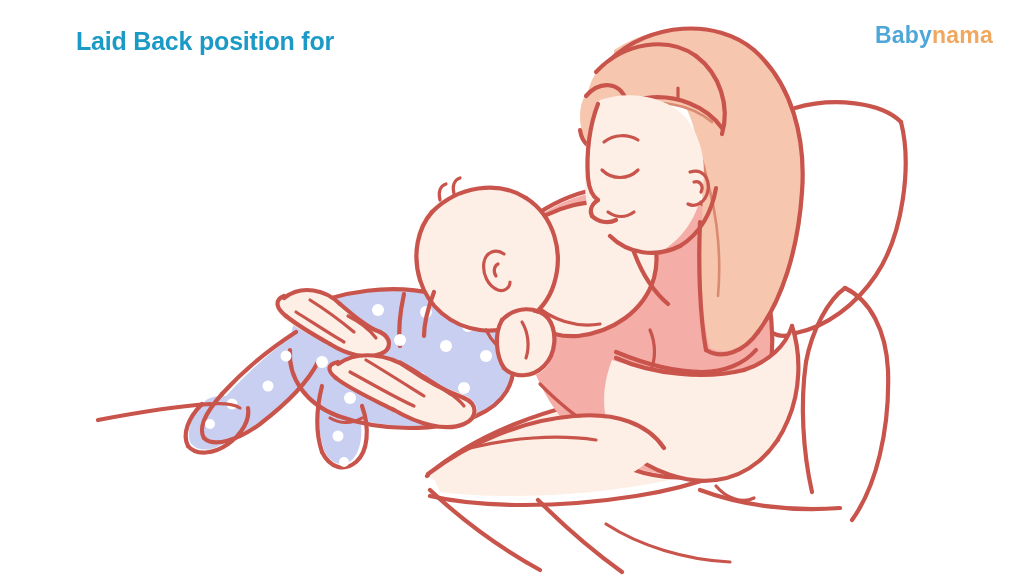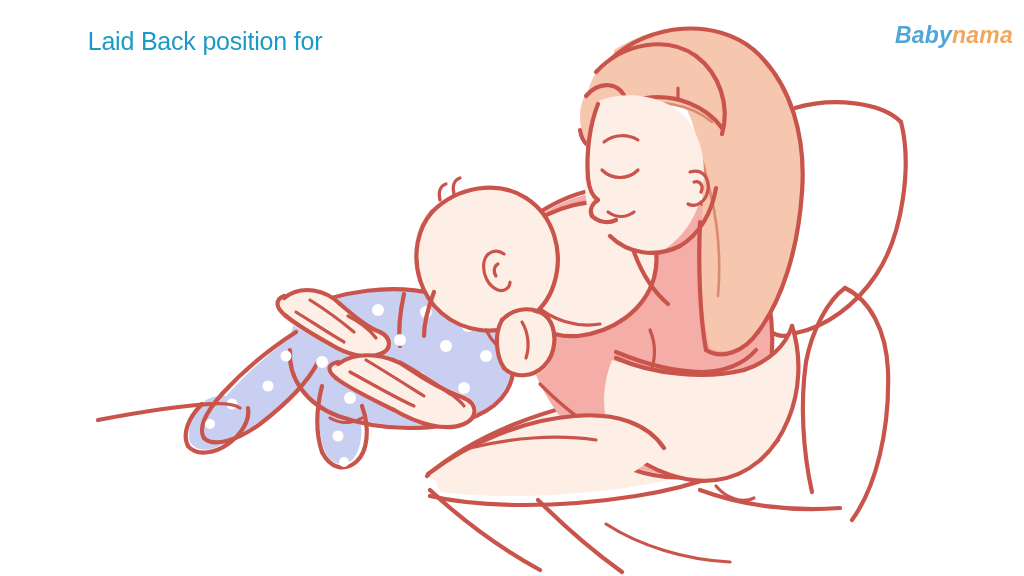--- a/index.html
+++ b/index.html
@@ -22,40 +22,39 @@
   #title-block {
     position: absolute;
     left: 40px;
     top: 24px;
     width: 330px;
     text-align: center;
     z-index: 5;
   }
   #title-block .title-line {
     font-family: "Liberation Sans", sans-serif;
-    font-weight: normal;
+    font-weight: bold;
     font-size: 25px;
     line-height: 34px;
     letter-spacing: -0.2px;
     color: #1C9AC6;
     white-space: nowrap;
   }
   
   #logo {
     position: absolute;
-    right: 11px;
+    right: 31px;
     top: 22px;
     z-index: 5;
     font-family: "Liberation Sans", sans-serif;
     font-weight: bold;
     font-size: 23px;
     letter-spacing: 0.2px;
     line-height: 26px;
     white-space: nowrap;
-    font-style: italic;
   }
   #logo .logo-baby { color: #4FA6D8; }
   #logo .logo-nama { color: #F0A860; }
 
   
   #illustration {
     position: absolute;
     left: 0;
     top: 0;
     width: 1024px;

